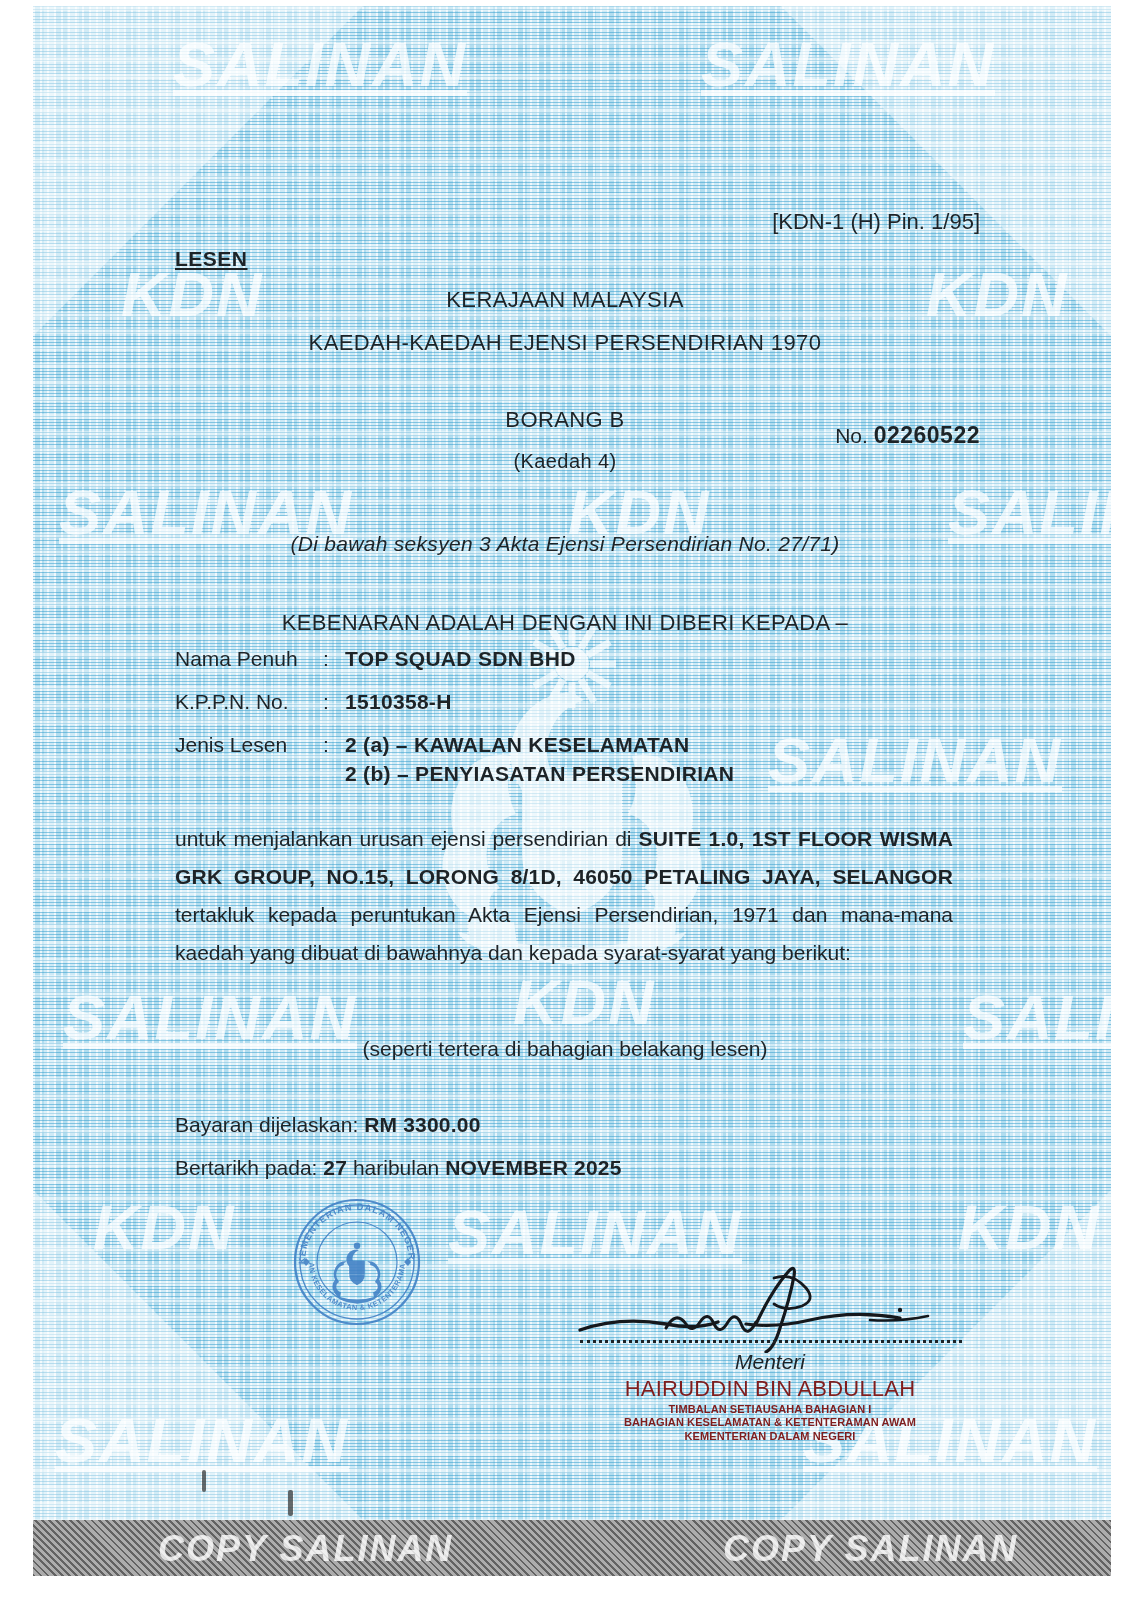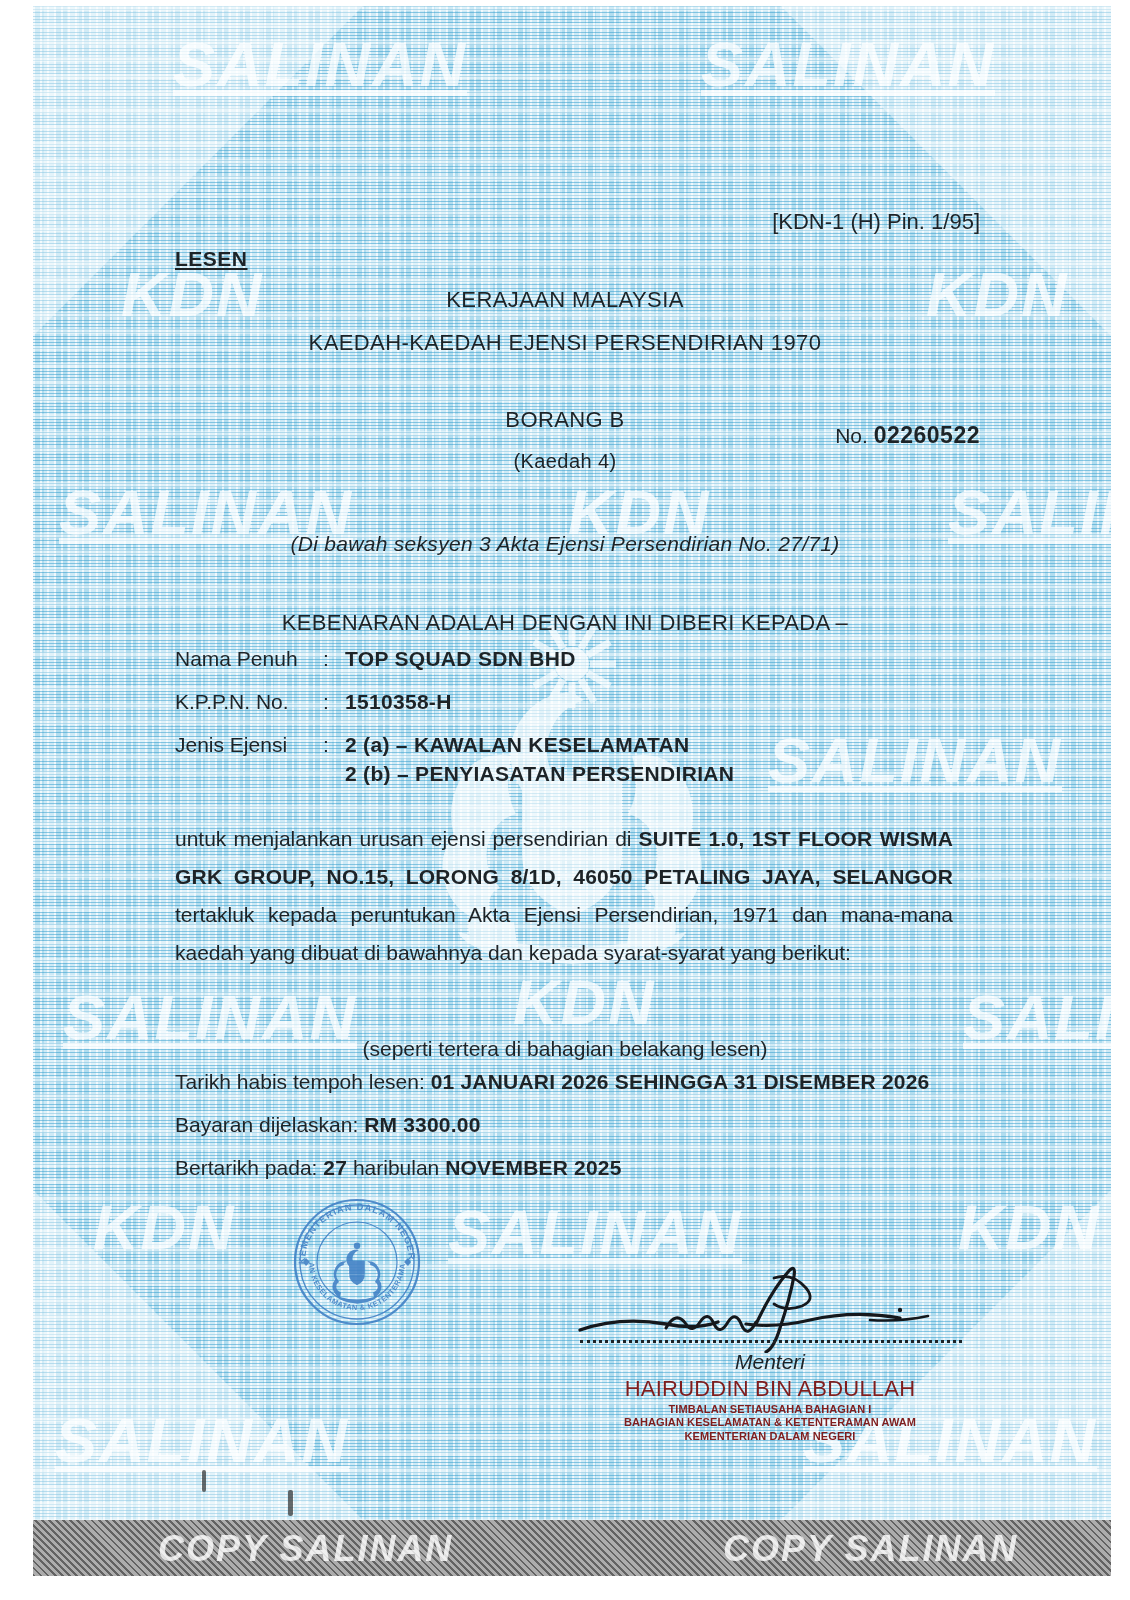--- a/index.html
+++ b/index.html
@@ -385,36 +385,32 @@
       <span class="val">TOP SQUAD SDN BHD</span>
     </div>
 
     <div class="field f-kppn">
       <span class="lbl">K.P.P.N. No.</span>
       <span class="col">:</span>
       <span class="val">1510358-H</span>
     </div>
 
     <div class="field f-jenis">
-      <span class="lbl">Jenis Ejensi</span>
+      <span class="lbl">Jenis Lesen</span>
       <span class="col">:</span>
       <span class="val">
         <span>2 (a) – KAWALAN KESELAMATAN</span>
         <span class="l2">2 (b) – PENYIASATAN PERSENDIRIAN</span>
       </span>
     </div>
 
     <div class="para p-main"><span>untuk menjalankan urusan ejensi persendirian di </span><b>SUITE 1.0, 1ST FLOOR WISMA GRK GROUP, NO.15, LORONG 8/1D, 46050 PETALING JAYA, SELANGOR</b><span> tertakluk kepada peruntukan Akta Ejensi Persendirian, 1971 dan mana-mana kaedah yang dibuat di bawahnya dan kepada syarat-syarat yang berikut:</span></div>
 
     <div class="t ctr line-seperti">(seperti tertera di bahagian belakang lesen)</div>
 
-    <div class="tail t-tempoh">
-      <span>Tarikh habis tempoh lesen:</span>
-      <b>01 JANUARI 2026 SEHINGGA 31 DISEMBER 2026</b>
-    </div>
 
     <div class="tail t-bayaran">
       <span>Bayaran dijelaskan:</span>
       <b>RM 3300.00</b>
     </div>
 
     <div class="tail t-tarikh">
       <span>Bertarikh pada:</span>
       <b>27</b>
       <span>haribulan</span>

